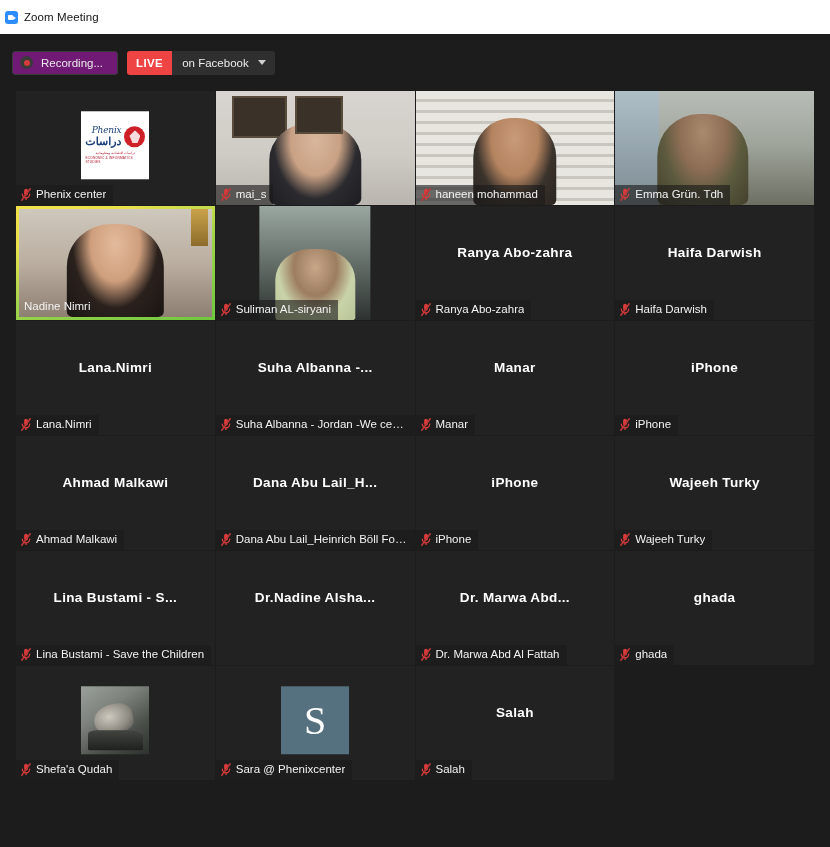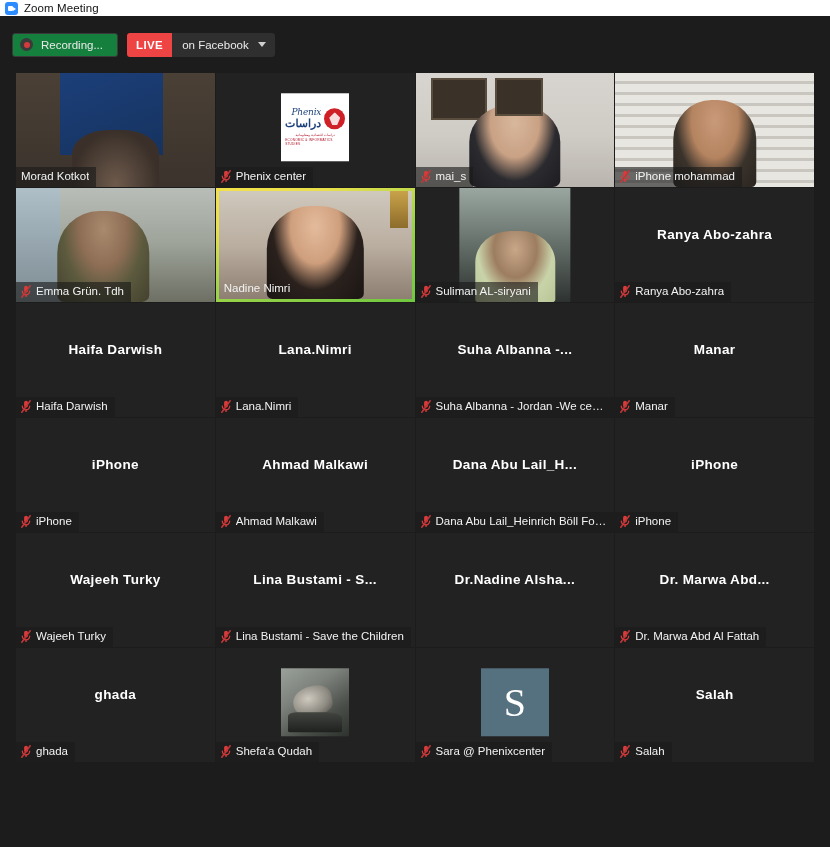--- a/index.html
+++ b/index.html
@@ -7,21 +7,21 @@
   html, body {
     width: 830px;
     height: 847px;
     background: #1c1c1c;
     font-family: "Liberation Sans", sans-serif;
     overflow: hidden;
   }
 
   
   #titlebar {
-    height: 16px;
+    height: 34px;
     background: #ffffff;
     display: flex;
     align-items: center;
     padding-left: 5px;
     gap: 6px;
   }
   #zoom-logo {
     width: 13px; height: 13px;
     border-radius: 3px;
     background: #2d8cff;
@@ -59,21 +59,21 @@
     display: flex;
     align-items: center;
     padding-left: 12px;
     gap: 9px;
   }
 
   .pill {
     height: 24px;
     display: flex;
     align-items: center;
-    background: #15803d;
+    background: #701a75;
     border: 1px solid #3a3a3a;
     border-radius: 3px;
     color: #e9e9e9;
     font-size: 11.5px;
     white-space: nowrap;
   }
 
   #recording-pill { padding: 0 14px 0 7px; gap: 8px; }
   #rec-dot {
     width: 13px; height: 13px;
@@ -445,28 +445,20 @@
       <span class="caret-down"></span>
     </div>
   </div>
 
 </div>
 
 <div id="gallery">
   <div id="grid">
       <div class="tile">
         <div class="tile-inner">
-          <div class="vid bg-morad"></div>
-          <div class="namechip">
-            <span class="label">Morad Kotkot</span>
-          </div>
-        </div>
-      </div>
-      <div class="tile">
-        <div class="tile-inner">
           <div class="avatar-box phenix-card">
             <div class="phenix-row">
        <div class="phenix-txt">
          <div class="phenix-latin">Phenix</div>
          <div class="phenix-arabic">دراسات</div>
        </div>
        <div class="phenix-emblem"></div>
      </div>
      <div class="phenix-sub1">دراسات اقتصادية ومعلوماتية</div>
      <div class="phenix-sub2">ECONOMIC &amp; INFORMATICS STUDIES</div>
@@ -512,21 +504,21 @@
           <div class="namechip">
             <span class="mic-muted">
               <svg width="10" height="13" viewBox="0 0 10 13" xmlns="http://www.w3.org/2000/svg">
   <rect x="3.1" y="0.8" width="3.9" height="6.6" rx="1.95" fill="#d93b3b"></rect>
   <path d="M1.3 6.1a3.7 3.7 0 0 0 7.4 0" stroke="#d93b3b" stroke-width="1.25" fill="none" stroke-linecap="round"></path>
   <rect x="4.4" y="9.4" width="1.3" height="2.6" fill="#d93b3b"></rect>
   <line x1="0.8" y1="12.2" x2="9.2" y2="0.8" stroke="#d93b3b" stroke-width="1.5" stroke-linecap="round"></line>
   <line x1="0.8" y1="12.2" x2="9.2" y2="0.8" stroke="#222" stroke-width="0.5" stroke-linecap="round" opacity="0.45"></line>
 </svg>
             </span>
-            <span class="label">iPhone mohammad</span>
+            <span class="label">haneen mohammad</span>
           </div>
         </div>
       </div>
       <div class="tile">
         <div class="tile-inner">
           <div class="vid bg-emma">
             <div class="person-emma"></div>
           </div>
           <div class="namechip">
             <span class="mic-muted">

